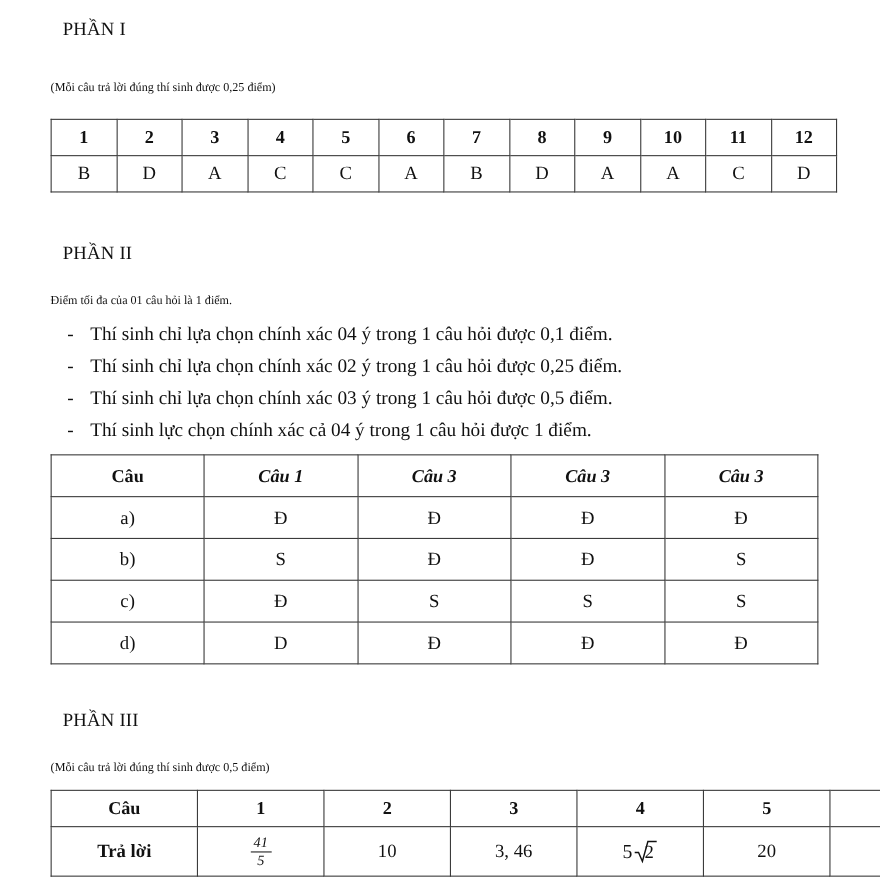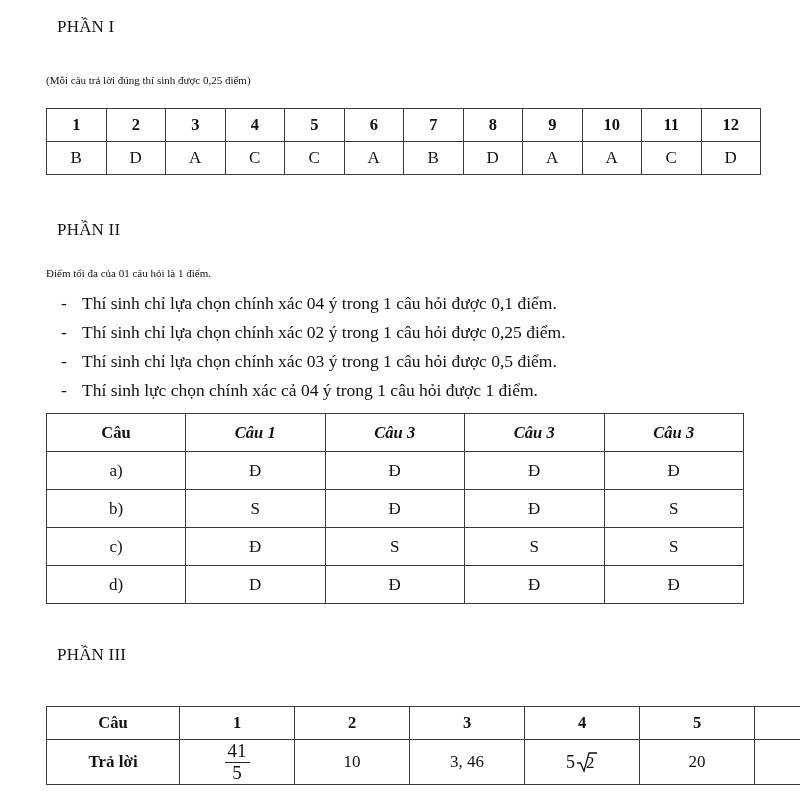--- a/index.html
+++ b/index.html
@@ -90,22 +90,23 @@
   #table-part3 .hx { width: 114px; }
   #table-part3 thead th { height: 32px; font-size: 16.5px; }
   #table-part3 tbody td { height: 44px; }
   #table-part3 .rowlabel { font-weight: bold; margin-left: 23px; }
 
   
   .frac {
     display: inline-block;
     vertical-align: middle;
     text-align: center;
-    font-size: 19px;
+    font-size: 13px;
     line-height: 1.08;
+    font-style: italic;
   }
   .frac .num { display: block; padding: 0 3px; }
   .frac .den {
     display: block;
     border-top: 1px solid #222;
     padding: 0 3px;
   }
   .radical {
     display: inline-flex;
     align-items: center;
@@ -233,20 +234,21 @@
         <td>Đ</td>
         <td>Đ</td>
       </tr>
     </tbody>
   </table>
 
   <div style="height:30px"></div>
   <div class="section-heading">PHẦN III</div>
 
   <div style="height:16px"></div>
+  <div class="para">(Mỗi câu trả lời đúng thí sinh được 0,5 điểm)</div>
 
   <div style="height:14px"></div>
   <table class="ans" id="table-part3">
     <thead>
       <tr>
         <th class="h0">Câu</th>
         <th class="hx">1</th>
         <th class="hx">2</th>
         <th class="hx">3</th>
         <th class="hx">4</th>

